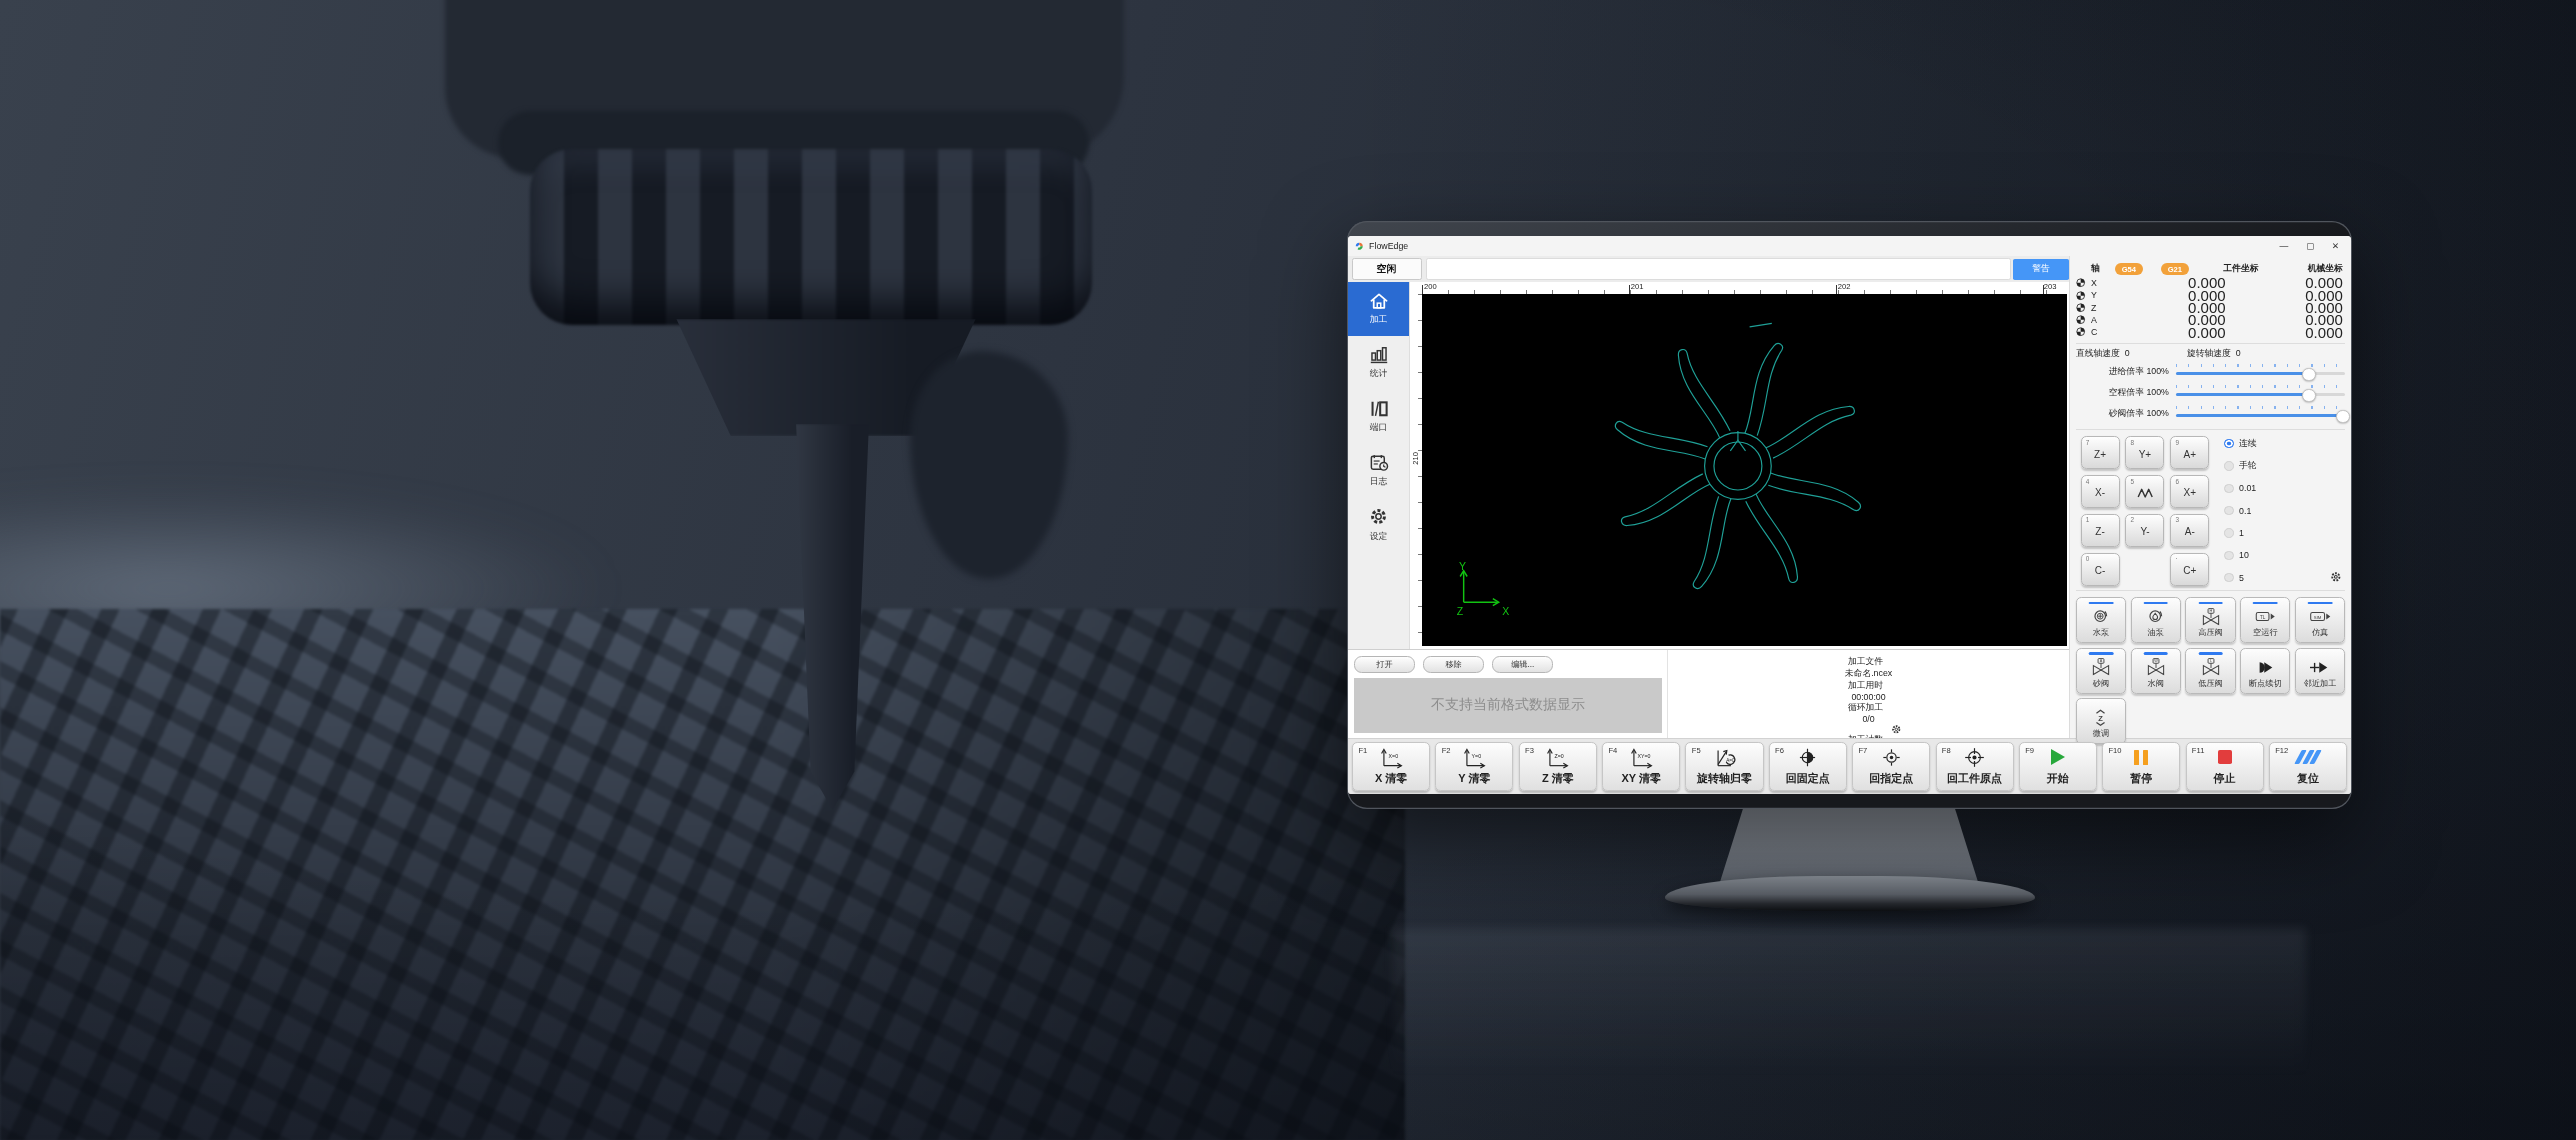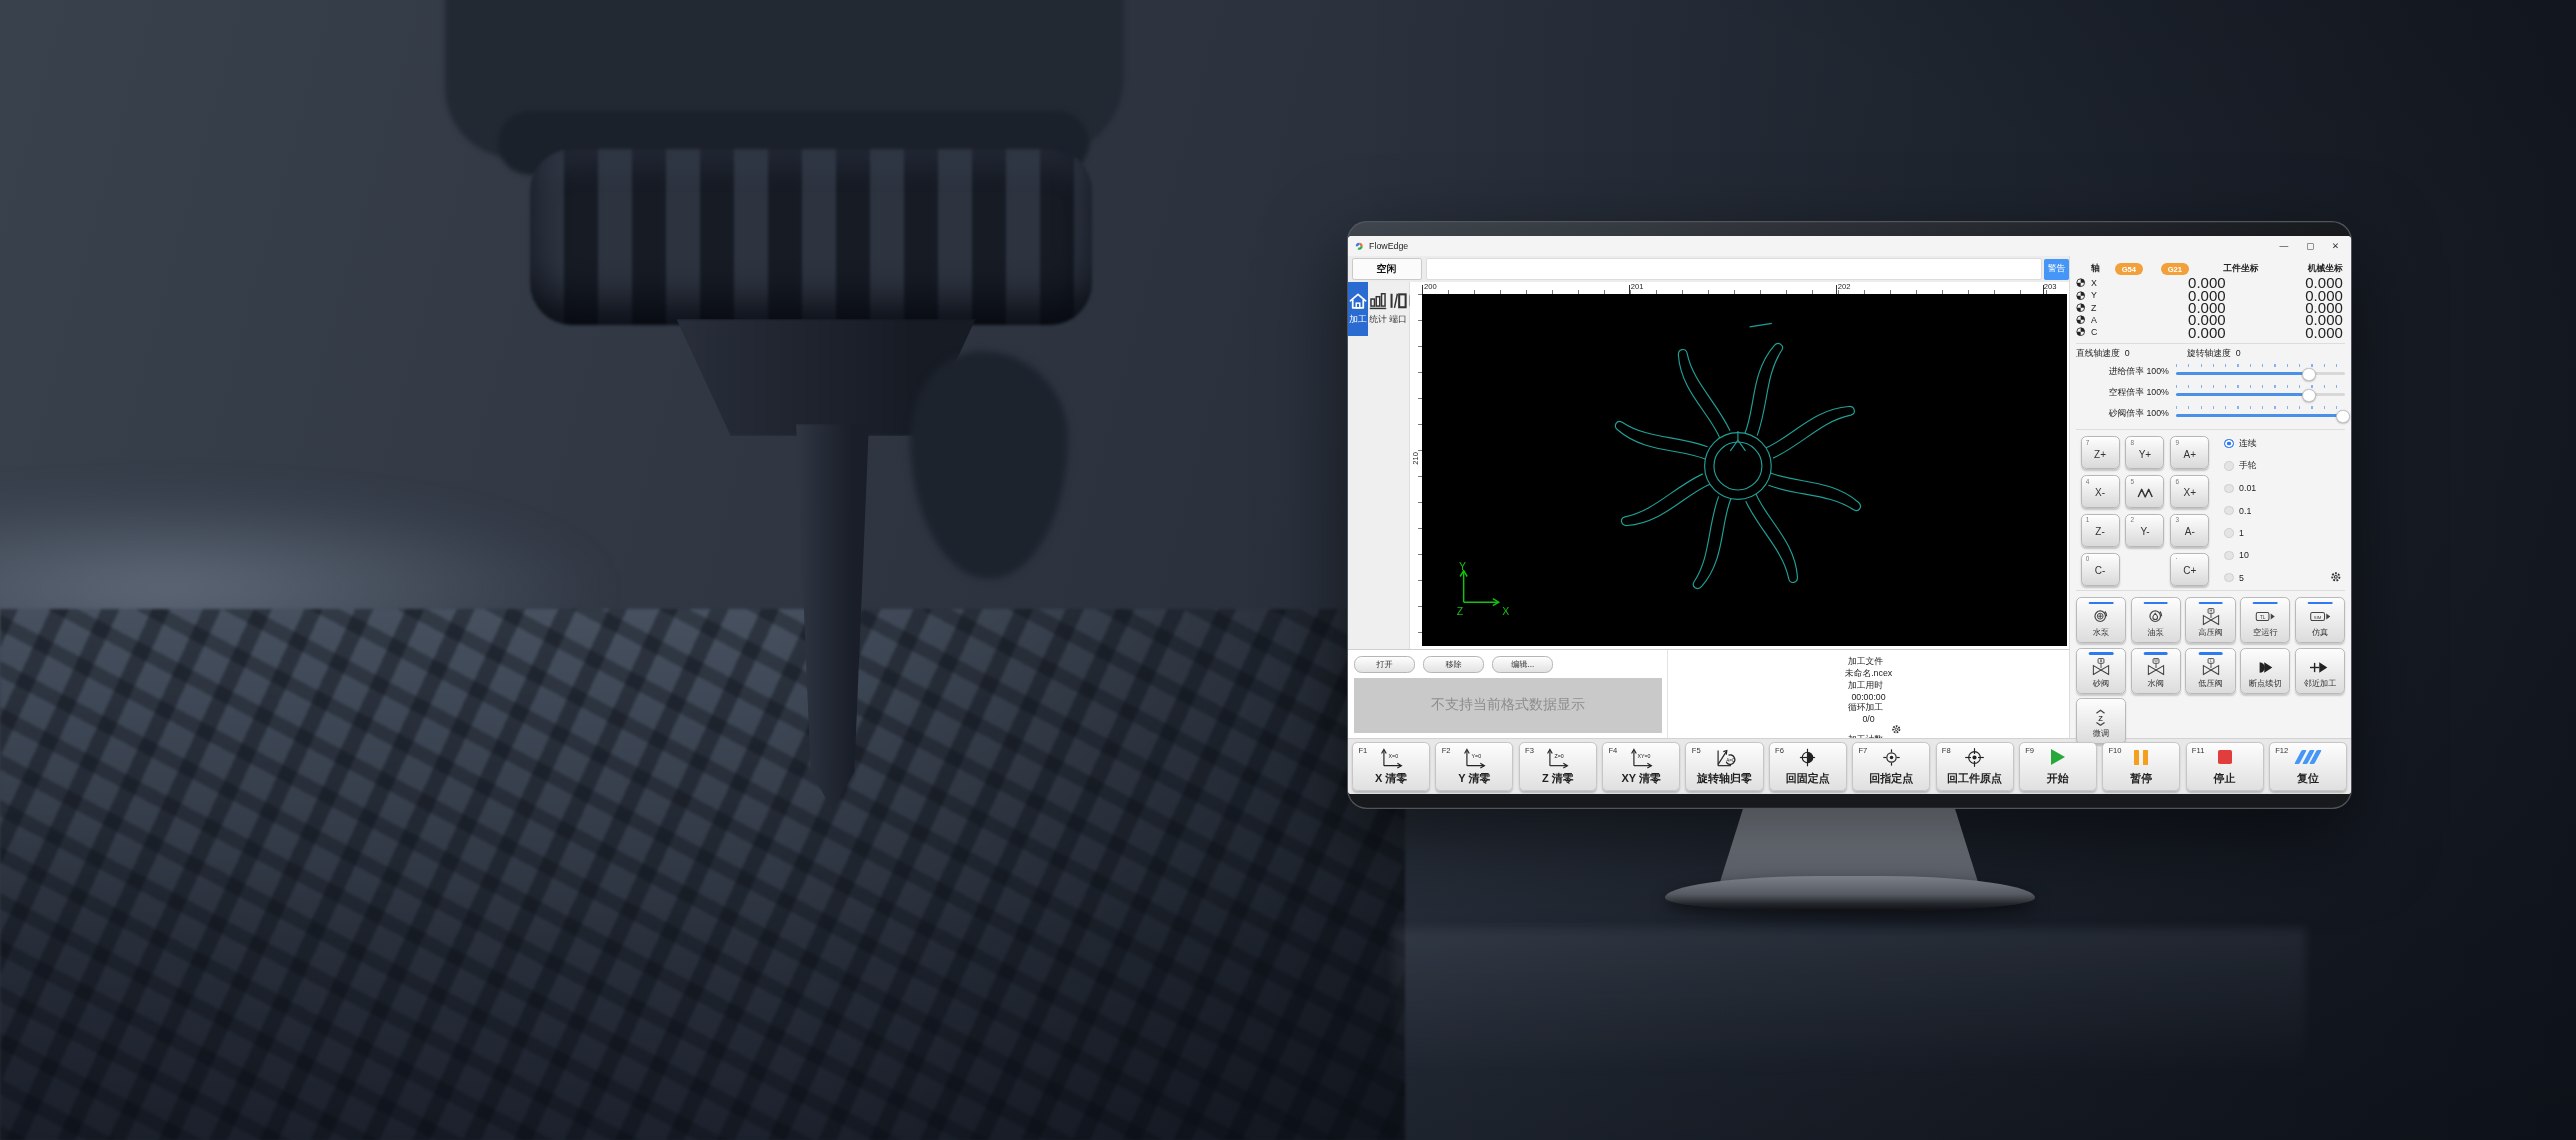--- a/index.html
+++ b/index.html
@@ -54,24 +54,24 @@
   .win-controls span{cursor:default;}
   .menubar{height:17.6px;background:#f8f8f8;border-bottom:0.6px solid #e2e2e2;display:flex;align-items:center;padding:0 3.5px;flex:0 0 auto;}
   .menubar .mi{padding:0 8.2px;font-size:8.8px;color:#222;}
   
   .main{flex:1;display:flex;min-height:0;}
   .left-col{width:721px;display:flex;flex-direction:column;min-height:0;}
   .statusrow{height:26px;background:#ececec;display:flex;align-items:center;padding:2.3px 0 2.3px 3.5px;box-sizing:border-box;flex:0 0 auto;}
   .state-btn{width:68px;height:20px;background:#fbfbfb;border:0.6px solid #c9c9c9;border-radius:2.3px;
      display:flex;align-items:center;justify-content:center;font-size:10px;font-weight:bold;color:#111;}
   .progress-bar{flex:1;height:20px;background:#ffffff;border:0.6px solid #dcdcdc;border-radius:2.3px;margin:0 2.3px 0 4.7px;}
-  .warn-btn{width:25px;height:21px;background:#4596f7;color:#fff;font-size:8.8px;display:flex;align-items:center;justify-content:center;border-radius:1.8px;}
+  .warn-btn{width:56px;height:21px;background:#4596f7;color:#fff;font-size:8.8px;display:flex;align-items:center;justify-content:center;border-radius:1.8px;}
   .workrow{flex:1;display:flex;min-height:0;}
   
-  .sidebar{width:61px;background:#efefef;border-right:0.6px solid #dedede;display:flex;flex-direction:row;}
+  .sidebar{width:61px;background:#efefef;border-right:0.6px solid #dedede;display:flex;flex-direction:column;}
   .side-item{height:54px;display:flex;flex-direction:column;align-items:center;justify-content:center;gap:4.1px;color:#333;}
   .side-item.active{background:#2a6bd2;color:#fff;}
   .side-item svg{display:block;}
   .side-item .s-lbl{font-size:8.8px;}
   
   .canvas-wrap{flex:1;background:#fff;position:relative;min-width:0;}
   .ruler-top{position:absolute;left:11.7px;right:2.3px;top:0;height:11.7px;background:#fff;}
   .ruler-top .minor{position:absolute;left:0;right:0;bottom:0;height:4.1px;
      background:repeating-linear-gradient(90deg,#777 0 1.2px,transparent 1.2px 26px);}
   .ruler-top .major{position:absolute;left:0;right:0;bottom:0;height:8.8px;

